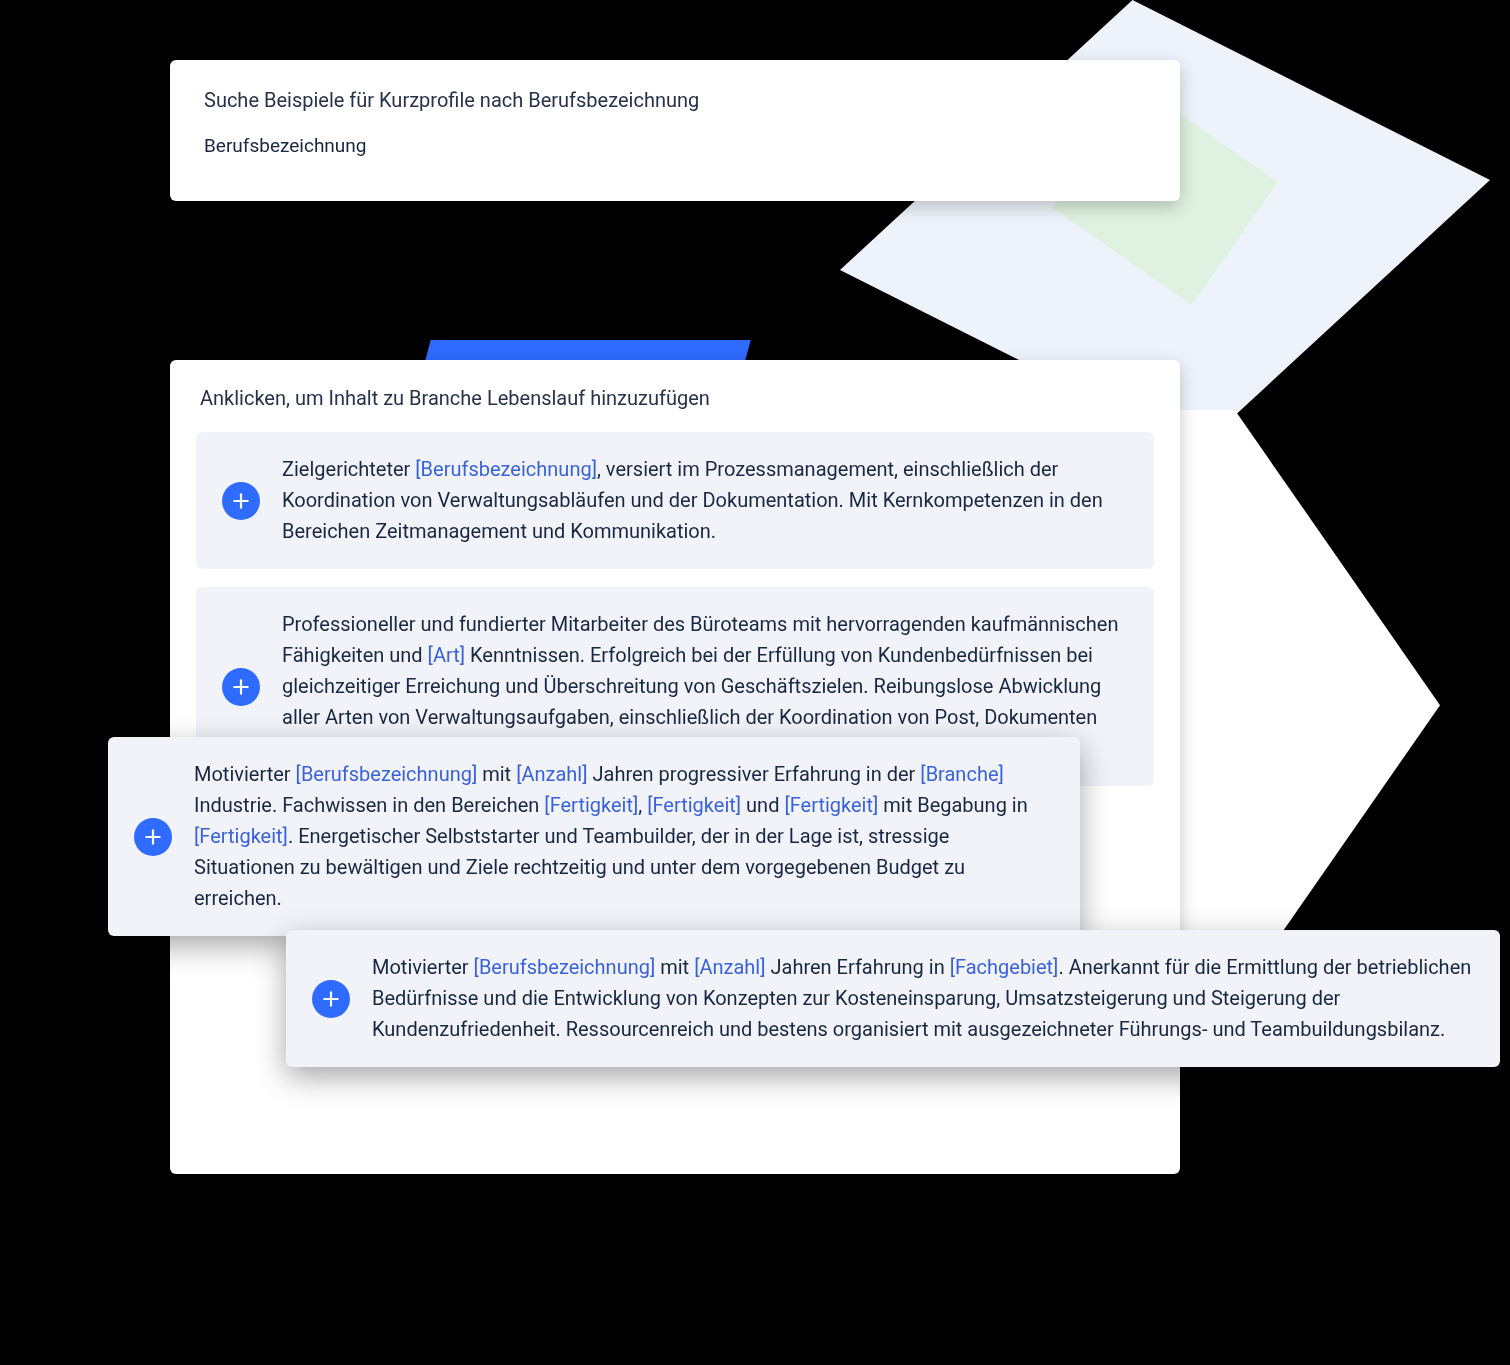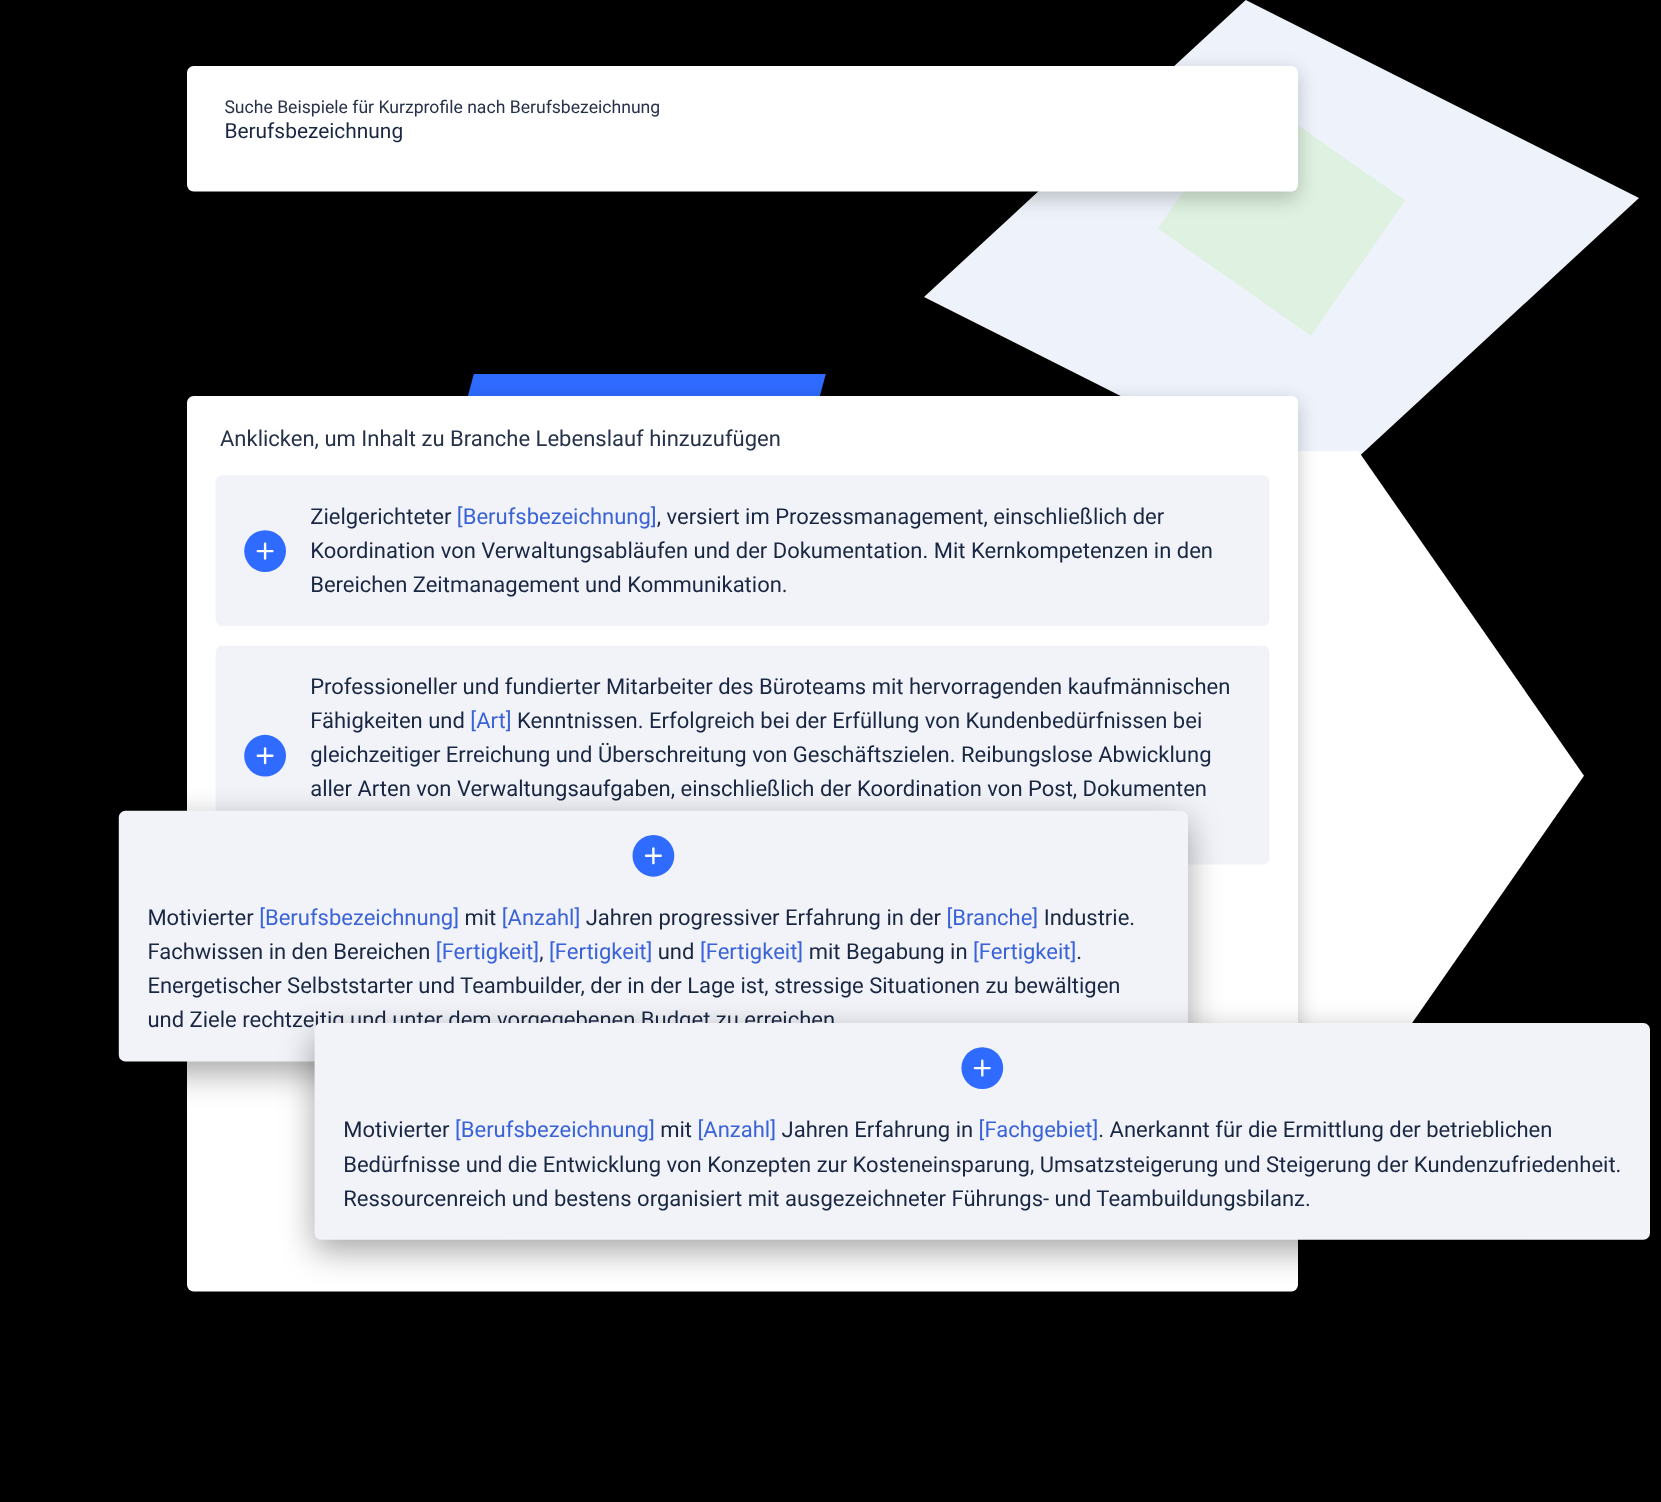--- a/index.html
+++ b/index.html
@@ -69,22 +69,23 @@
     box-shadow: 0 6px 18px rgba(0,0,0,0.22);
     z-index: 3;
   }
   .card-search h1 {
     font-size: 34px;
     font-weight: 800;
     color: #0d1e40;
     margin-bottom: 14px;
   }
   .card-search .subtitle {
-    font-size: 16px;
+    font-size: 20px;
     color: #26324a;
+    margin-bottom: 22px;
   }
   .card-search .label {
     font-size: 19px;
     color: #1a2742;
     margin-bottom: 10px;
   }
   .search-row {
     display: flex;
     gap: 20px;
     align-items: stretch;
@@ -179,21 +180,20 @@
     position: absolute;
     background: #f1f3f9;
     border-radius: 6px;
     padding: 22px 26px;
     display: flex;
     align-items: center;
     gap: 22px;
     box-shadow: 0 10px 30px rgba(0,0,0,0.35);
     z-index: 5;
     cursor: pointer;
-    flex-direction: column;
   }
   .item-floating .text {
     font-size: 20px;
     line-height: 1.55;
     color: #1a2742;
   }
   .item-floating .token { color: #3a63d8; }
   .float-3 {
     top: 737px;
     left: 108px;

